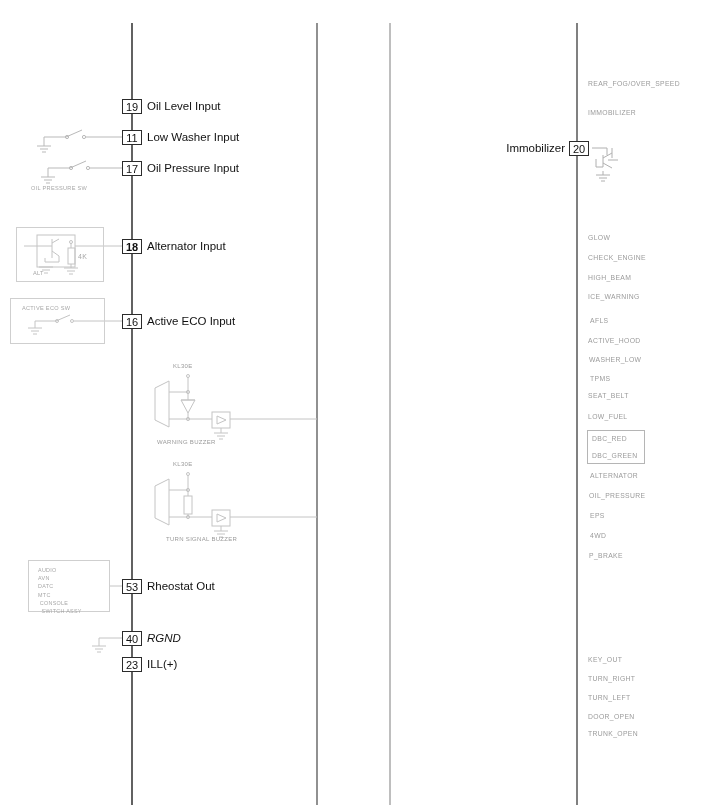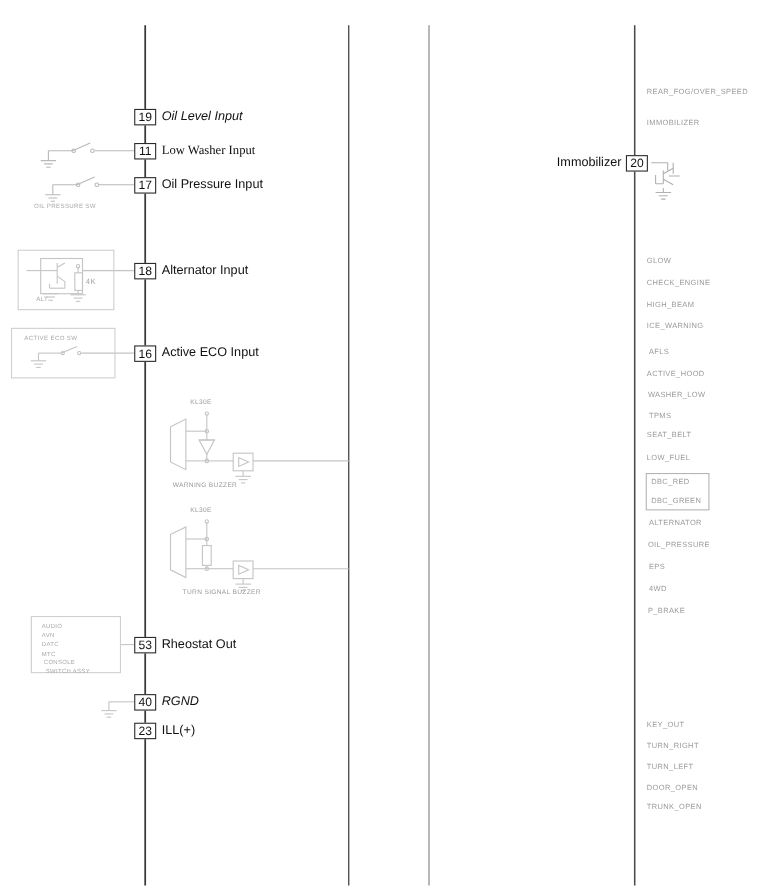--- a/index.html
+++ b/index.html
@@ -253,29 +253,29 @@
 
   <div class="box-outline" style="left:16px; top:212px; width:88px; height:55px;"></div>
 
   <div class="box-outline" style="left:10px; top:283px; width:95px; height:46px;"></div>
 
   <div class="box-outline" style="left:28px; top:545px; width:82px; height:52px;"></div>
 
   <div class="box-outline dbc" style="left:587px; top:415px; width:58px; height:34px;"></div>
 
   <div class="pin-box" style="left:122px; top:84px; width:20px;">19</div>
-  <div class="pin-label" style="left:147px; top:85px;font-style:italic;">Oil Level Input</div>
+  <div class="pin-label" style="left:147px; top:85px;">Oil Level Input</div>
 
   <div class="pin-box" style="left:122px; top:115px; width:20px;">11</div>
-  <div class="pin-label" style="left:147px; top:116px;font-family:Liberation Serif, serif;">Low Washer Input</div>
+  <div class="pin-label" style="left:147px; top:116px;">Low Washer Input</div>
 
   <div class="pin-box" style="left:122px; top:146px; width:20px;">17</div>
   <div class="pin-label" style="left:147px; top:147px;">Oil Pressure Input</div>
 
-  <div class="pin-box" style="left:122px; top:224px; width:20px;">18</div>
+  <div class="pin-box" style="left:122px; top:224px; width:20px;font-weight:bold;">18</div>
   <div class="pin-label" style="left:147px; top:225px;">Alternator Input</div>
 
   <div class="pin-box" style="left:122px; top:299px; width:20px;">16</div>
   <div class="pin-label" style="left:147px; top:300px;">Active ECO Input</div>
 
   <div class="pin-box" style="left:122px; top:564px; width:20px;">53</div>
   <div class="pin-label" style="left:147px; top:565px;">Rheostat Out</div>
 
   <div class="pin-box" style="left:122px; top:616px; width:20px;">40</div>
   <div class="pin-label" style="left:147px; top:617px;font-style:italic;">RGND</div>

